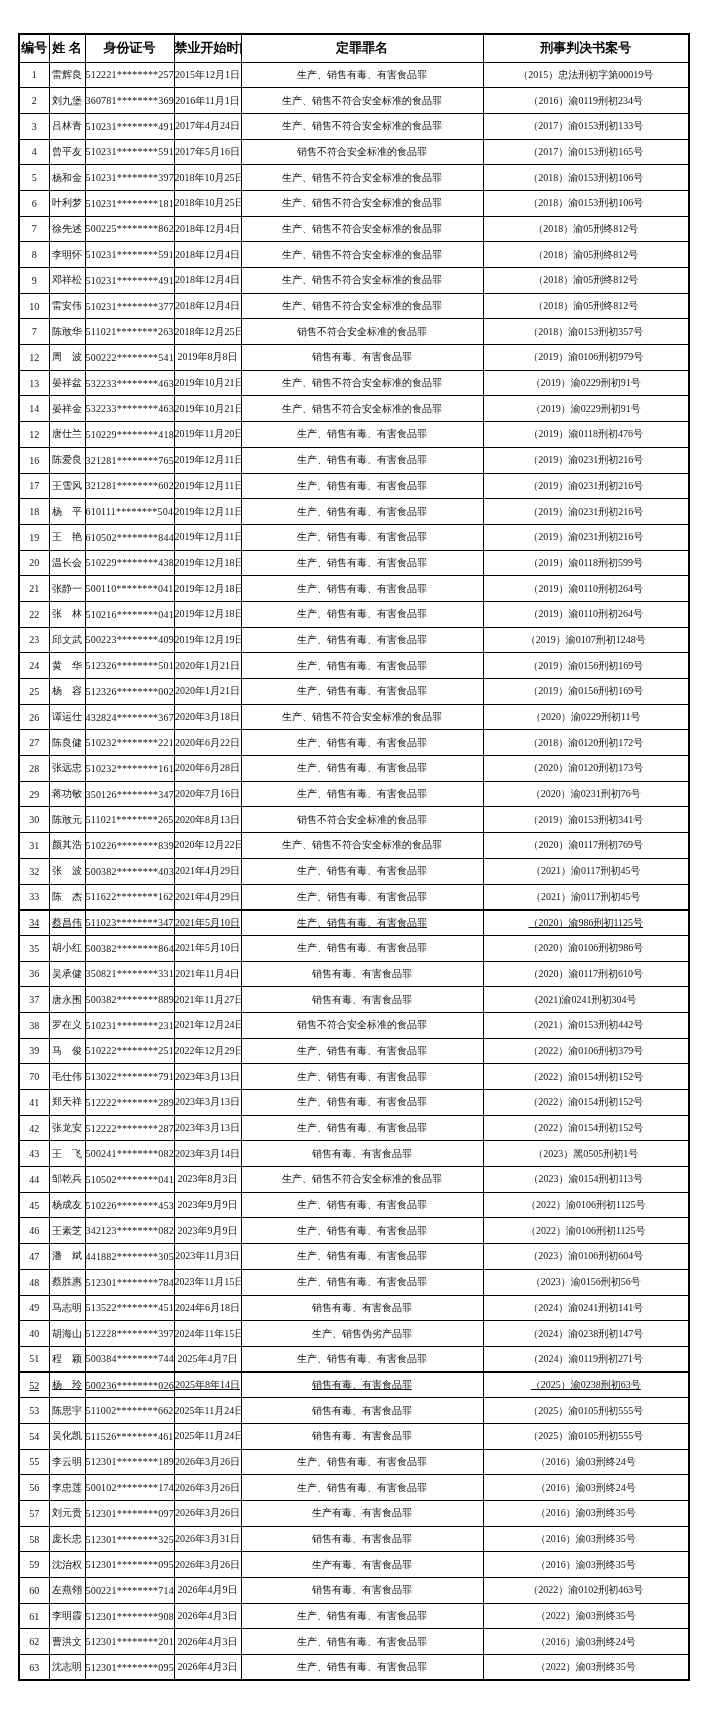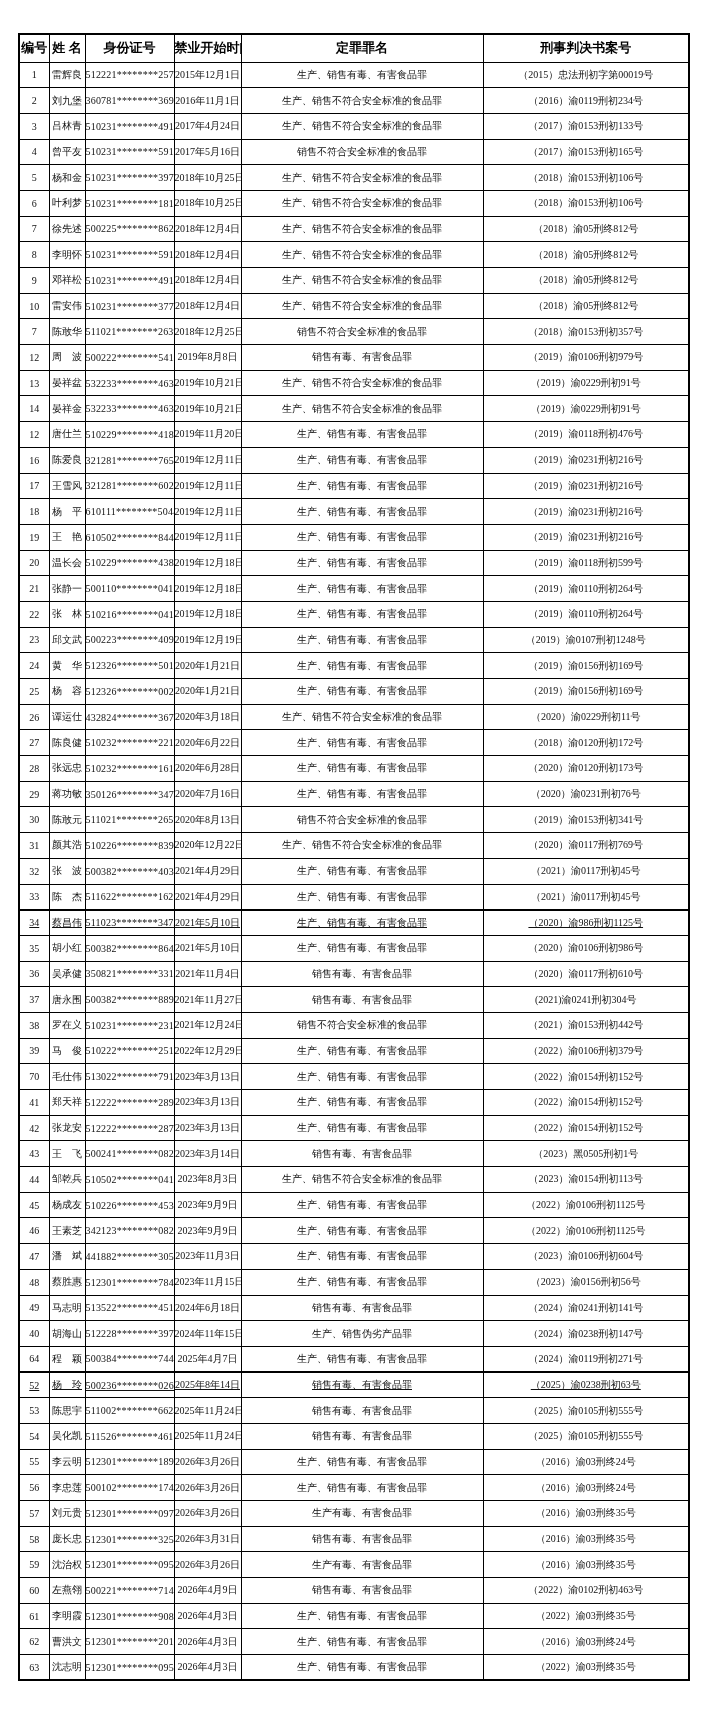--- a/index.html
+++ b/index.html
@@ -469,21 +469,21 @@
         </tr>
         <tr data-name="table-row">
           <td data-name="cell-no">40</td>
           <td data-name="cell-name">胡海山</td>
           <td data-name="cell-id">512228********397X</td>
           <td data-name="cell-start">2024年11年15日</td>
           <td data-name="cell-crime">生产、销售伪劣产品罪</td>
           <td data-name="cell-case_no">（2024）渝0238刑初147号</td>
         </tr>
         <tr data-name="table-row">
-          <td data-name="cell-no">64</td>
+          <td data-name="cell-no">51</td>
           <td data-name="cell-name">程　颖</td>
           <td data-name="cell-id">500384********7448</td>
           <td data-name="cell-start">2025年4月7日</td>
           <td data-name="cell-crime">生产、销售有毒、有害食品罪</td>
           <td data-name="cell-case_no">（2024）渝0119刑初271号</td>
         </tr>
         <tr data-name="table-row" class="page-break">
           <td data-name="cell-no">52</td>
           <td data-name="cell-name">杨　玲</td>
           <td data-name="cell-id">500236********0267</td>

